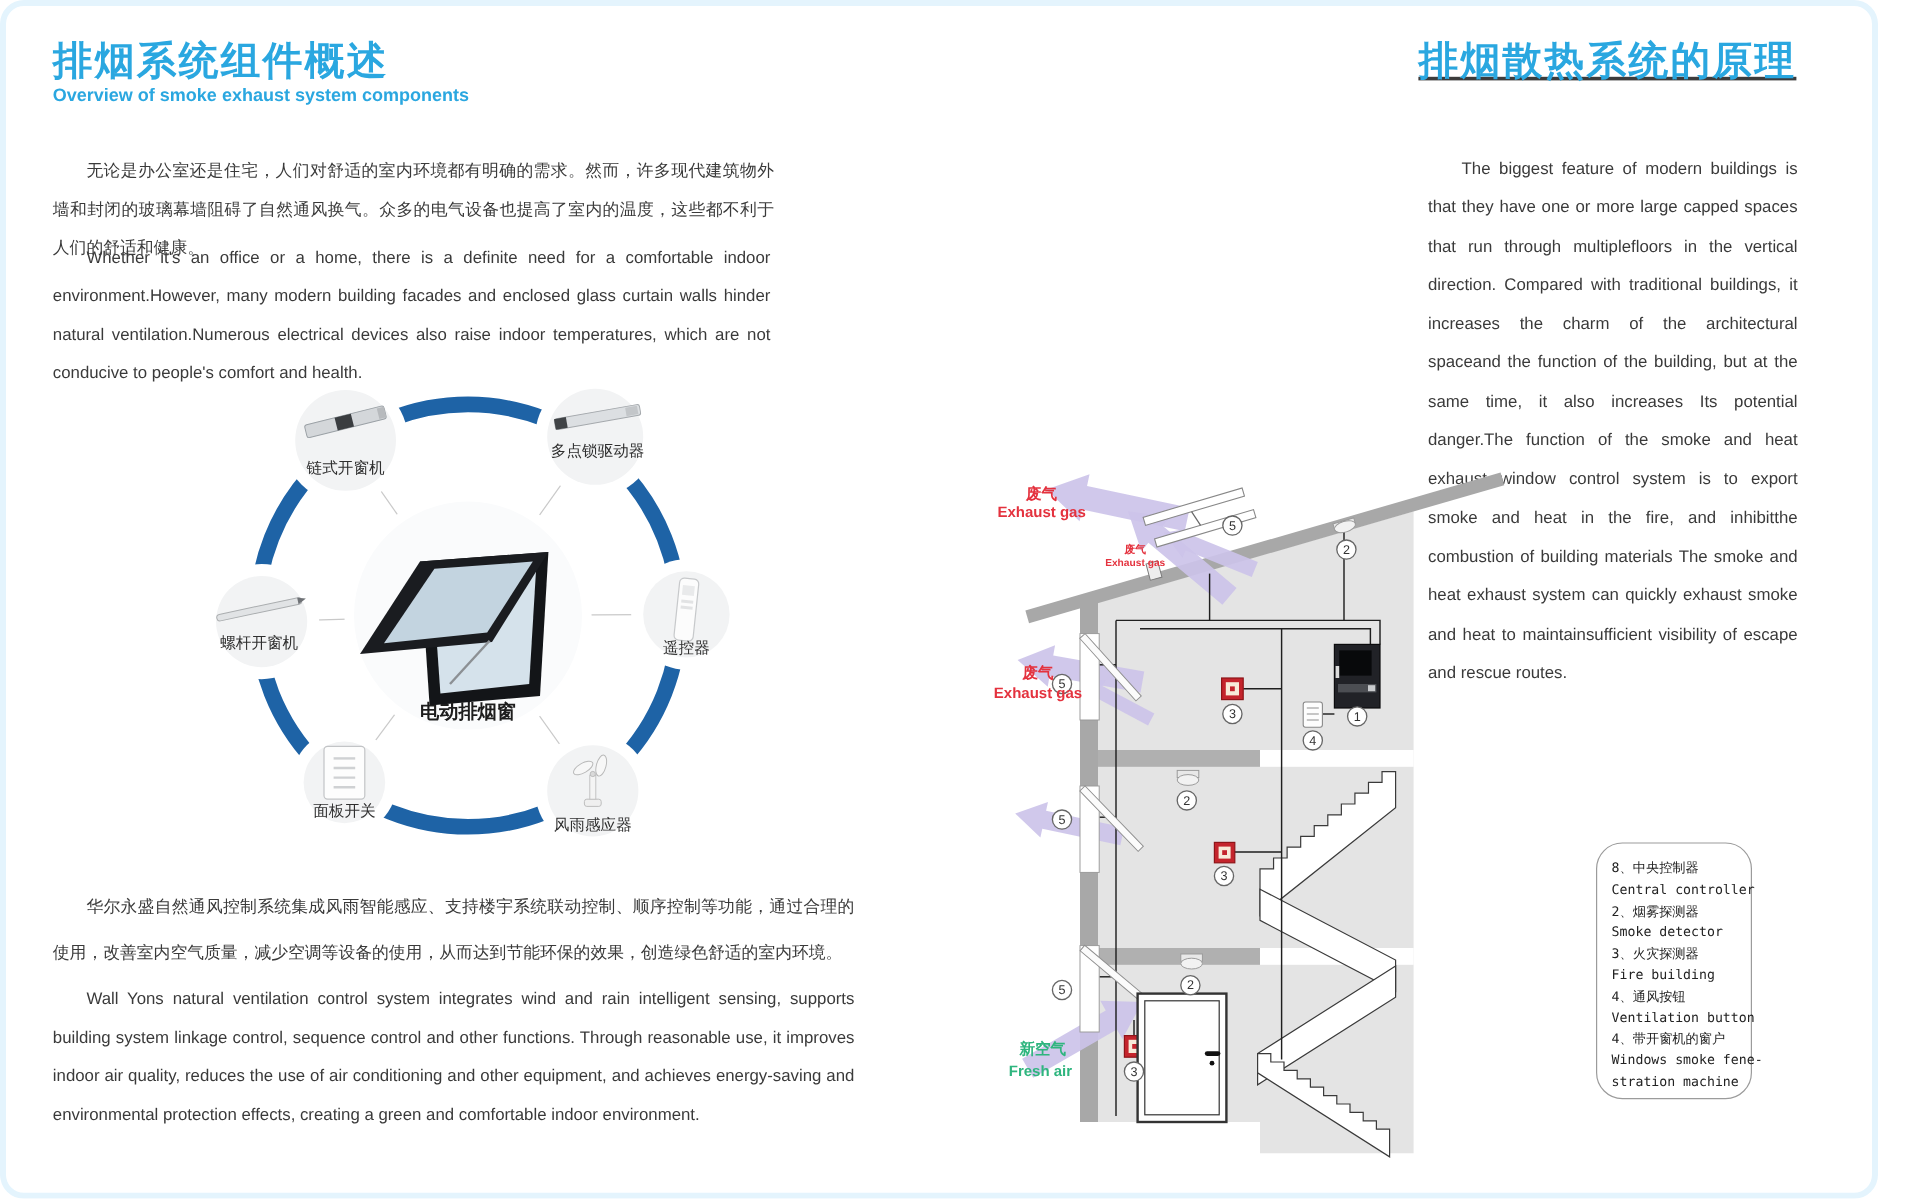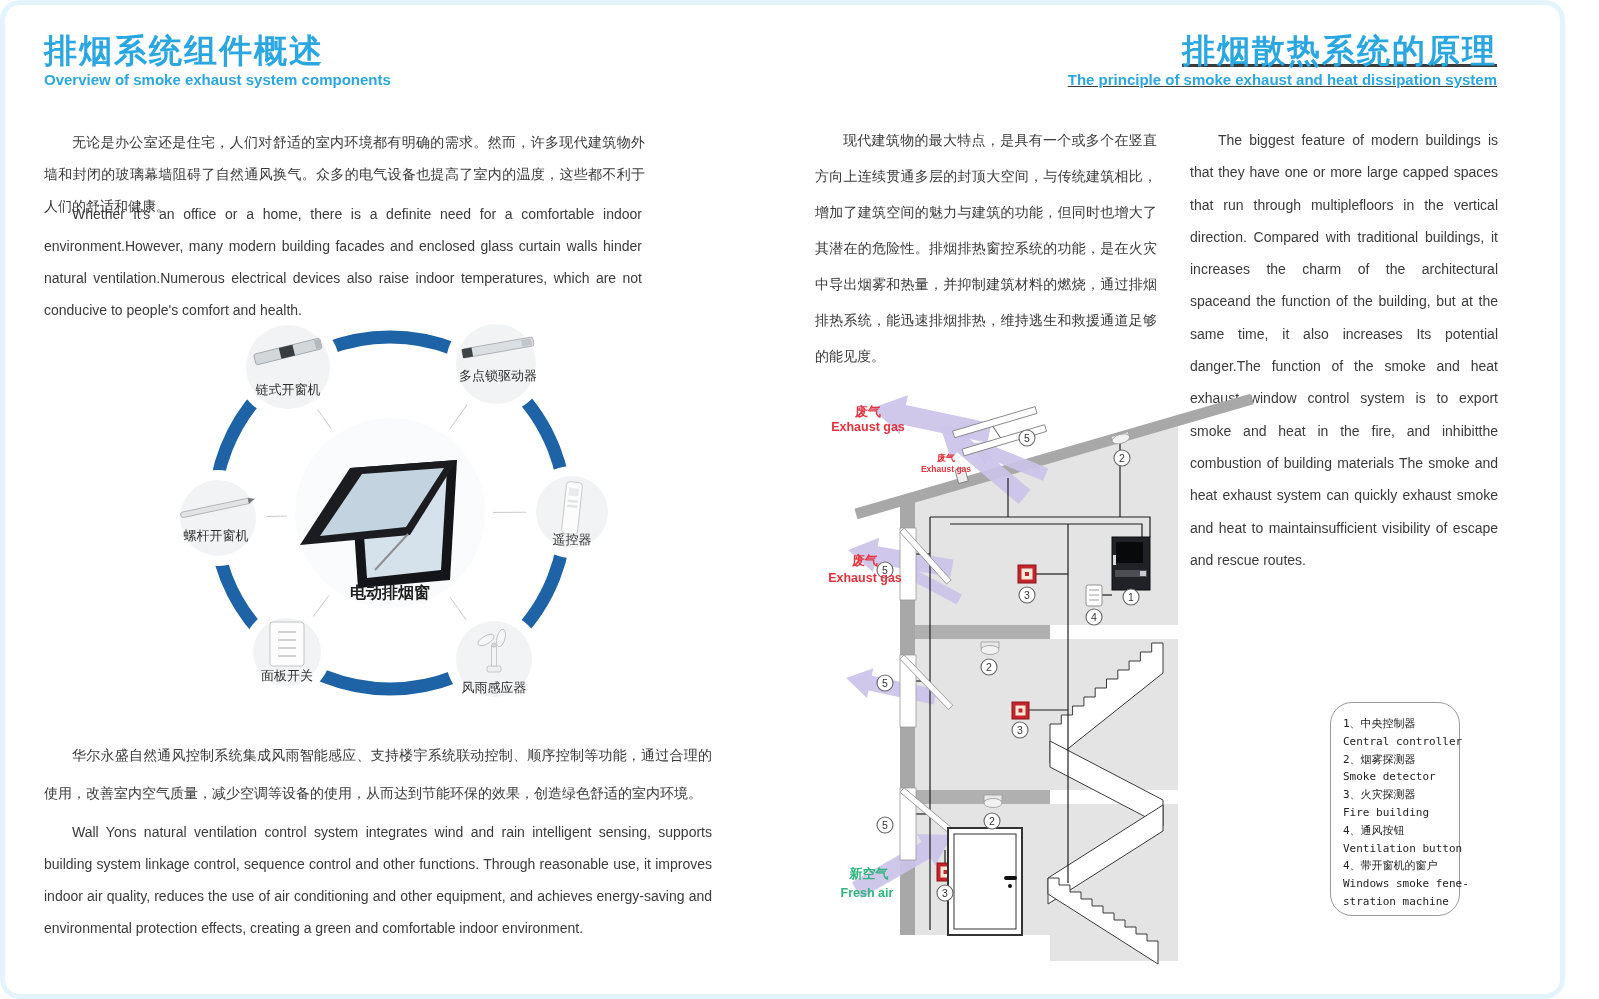--- a/index.html
+++ b/index.html
@@ -129,24 +129,22 @@
     <text class="node-label" x="117" y="368" text-anchor="middle">面板开关</text>
     <text class="node-label" x="324" y="380" text-anchor="middle">风雨感应器</text>
     <text class="center-label" x="220" y="286" text-anchor="middle">电动排烟窗</text>
   </svg>
 
   <p class="abs para cn p-left2cn">华尔永盛自然通风控制系统集成风雨智能感应、支持楼宇系统联动控制、顺序控制等功能，通过合理的使用，改善室内空气质量，减少空调等设备的使用，从而达到节能环保的效果，创造绿色舒适的室内环境。</p>
   <p class="abs para en p-left2en">Wall Yons natural ventilation control system integrates wind and rain intelligent sensing, supports building system linkage control, sequence control and other functions. Through reasonable use, it improves indoor air quality, reduces the use of air conditioning and other equipment, and achieves energy-saving and environmental protection effects, creating a green and comfortable indoor environment.</p>
 
   <header class="abs t-right" style="left:900px;top:34px;width:597px;text-decoration:underline;">
     <div class="title-cn">排烟散热系统的原理</div>
-    <div class="title-en">The principle of smoke exhaust and heat dissipation system</div>
   </header>
 
-  <p class="abs para cn p-rightcn">现代建筑物的最大特点，是具有一个或多个在竖直方向上连续贯通多层的封顶大空间，与传统建筑相比，增加了建筑空间的魅力与建筑的功能，但同时也增大了其潜在的危险性。排烟排热窗控系统的功能，是在火灾中导出烟雾和热量，并抑制建筑材料的燃烧，通过排烟排热系统，能迅速排烟排热，维持逃生和救援通道足够的能见度。</p>
   <p class="abs para en p-righten">The biggest feature of modern buildings is that they have one or more large capped spaces that run through multiplefloors in the vertical direction. Compared with traditional buildings, it increases the charm of the architectural spaceand the function of the building, but at the same time, it also increases Its potential danger.The function of the smoke and heat exhaust window control system is to export smoke and heat in the fire, and inhibitthe combustion of building materials The smoke and heat exhaust system can quickly exhaust smoke and heat to maintainsufficient visibility of escape and rescue routes.</p>
 
   <svg class="abs" style="left:820px;top:378px;" width="440" height="590" viewBox="0 0 440 590">
     <defs>
       <path id="barrow" d="M0,0 L26,-16 L26,-8 L96,-8 L96,8 L26,8 L26,16 Z"></path>
     </defs>
 
     <polygon points="95,124 358,48 358,583 230,583 230,557 95,557" fill="#e4e4e4"></polygon>
     <line x1="36" y1="136" x2="432" y2="21" stroke="#a8a8a8" stroke-width="11"></line>
     <rect x="80" y="121" width="15" height="436" fill="#a8a8a8"></rect>
@@ -322,21 +320,21 @@
     <text class="redlab" x="48" y="53" font-size="12.5" text-anchor="middle">Exhaust gas</text>
     <text class="redlab" x="126" y="83" font-size="9" text-anchor="middle">废气</text>
     <text class="redlab" x="126" y="94" font-size="8.5" text-anchor="middle">Exhaust gas</text>
     <text class="redlab" x="45" y="187" font-size="13" text-anchor="middle">废气</text>
     <text class="redlab" x="45" y="204" font-size="12.5" text-anchor="middle">Exhaust gas</text>
     <text class="greenlab" x="49" y="500" font-size="13" text-anchor="middle">新空气</text>
     <text class="greenlab" x="47" y="519" font-size="12.5" text-anchor="middle">Fresh air</text>
   </svg>
 
   <div class="abs legend">
-    <div class="ln">1、中央控制器</div>
+    <div class="ln">8、中央控制器</div>
     <div class="ln">Central controller</div>
     <div class="ln">2、烟雾探测器</div>
     <div class="ln">Smoke detector</div>
     <div class="ln">3、火灾探测器</div>
     <div class="ln">Fire building</div>
     <div class="ln">4、通风按钮</div>
     <div class="ln">Ventilation button</div>
     <div class="ln">4、带开窗机的窗户</div>
     <div class="ln">Windows smoke fene-</div>
     <div class="ln">stration machine</div>

